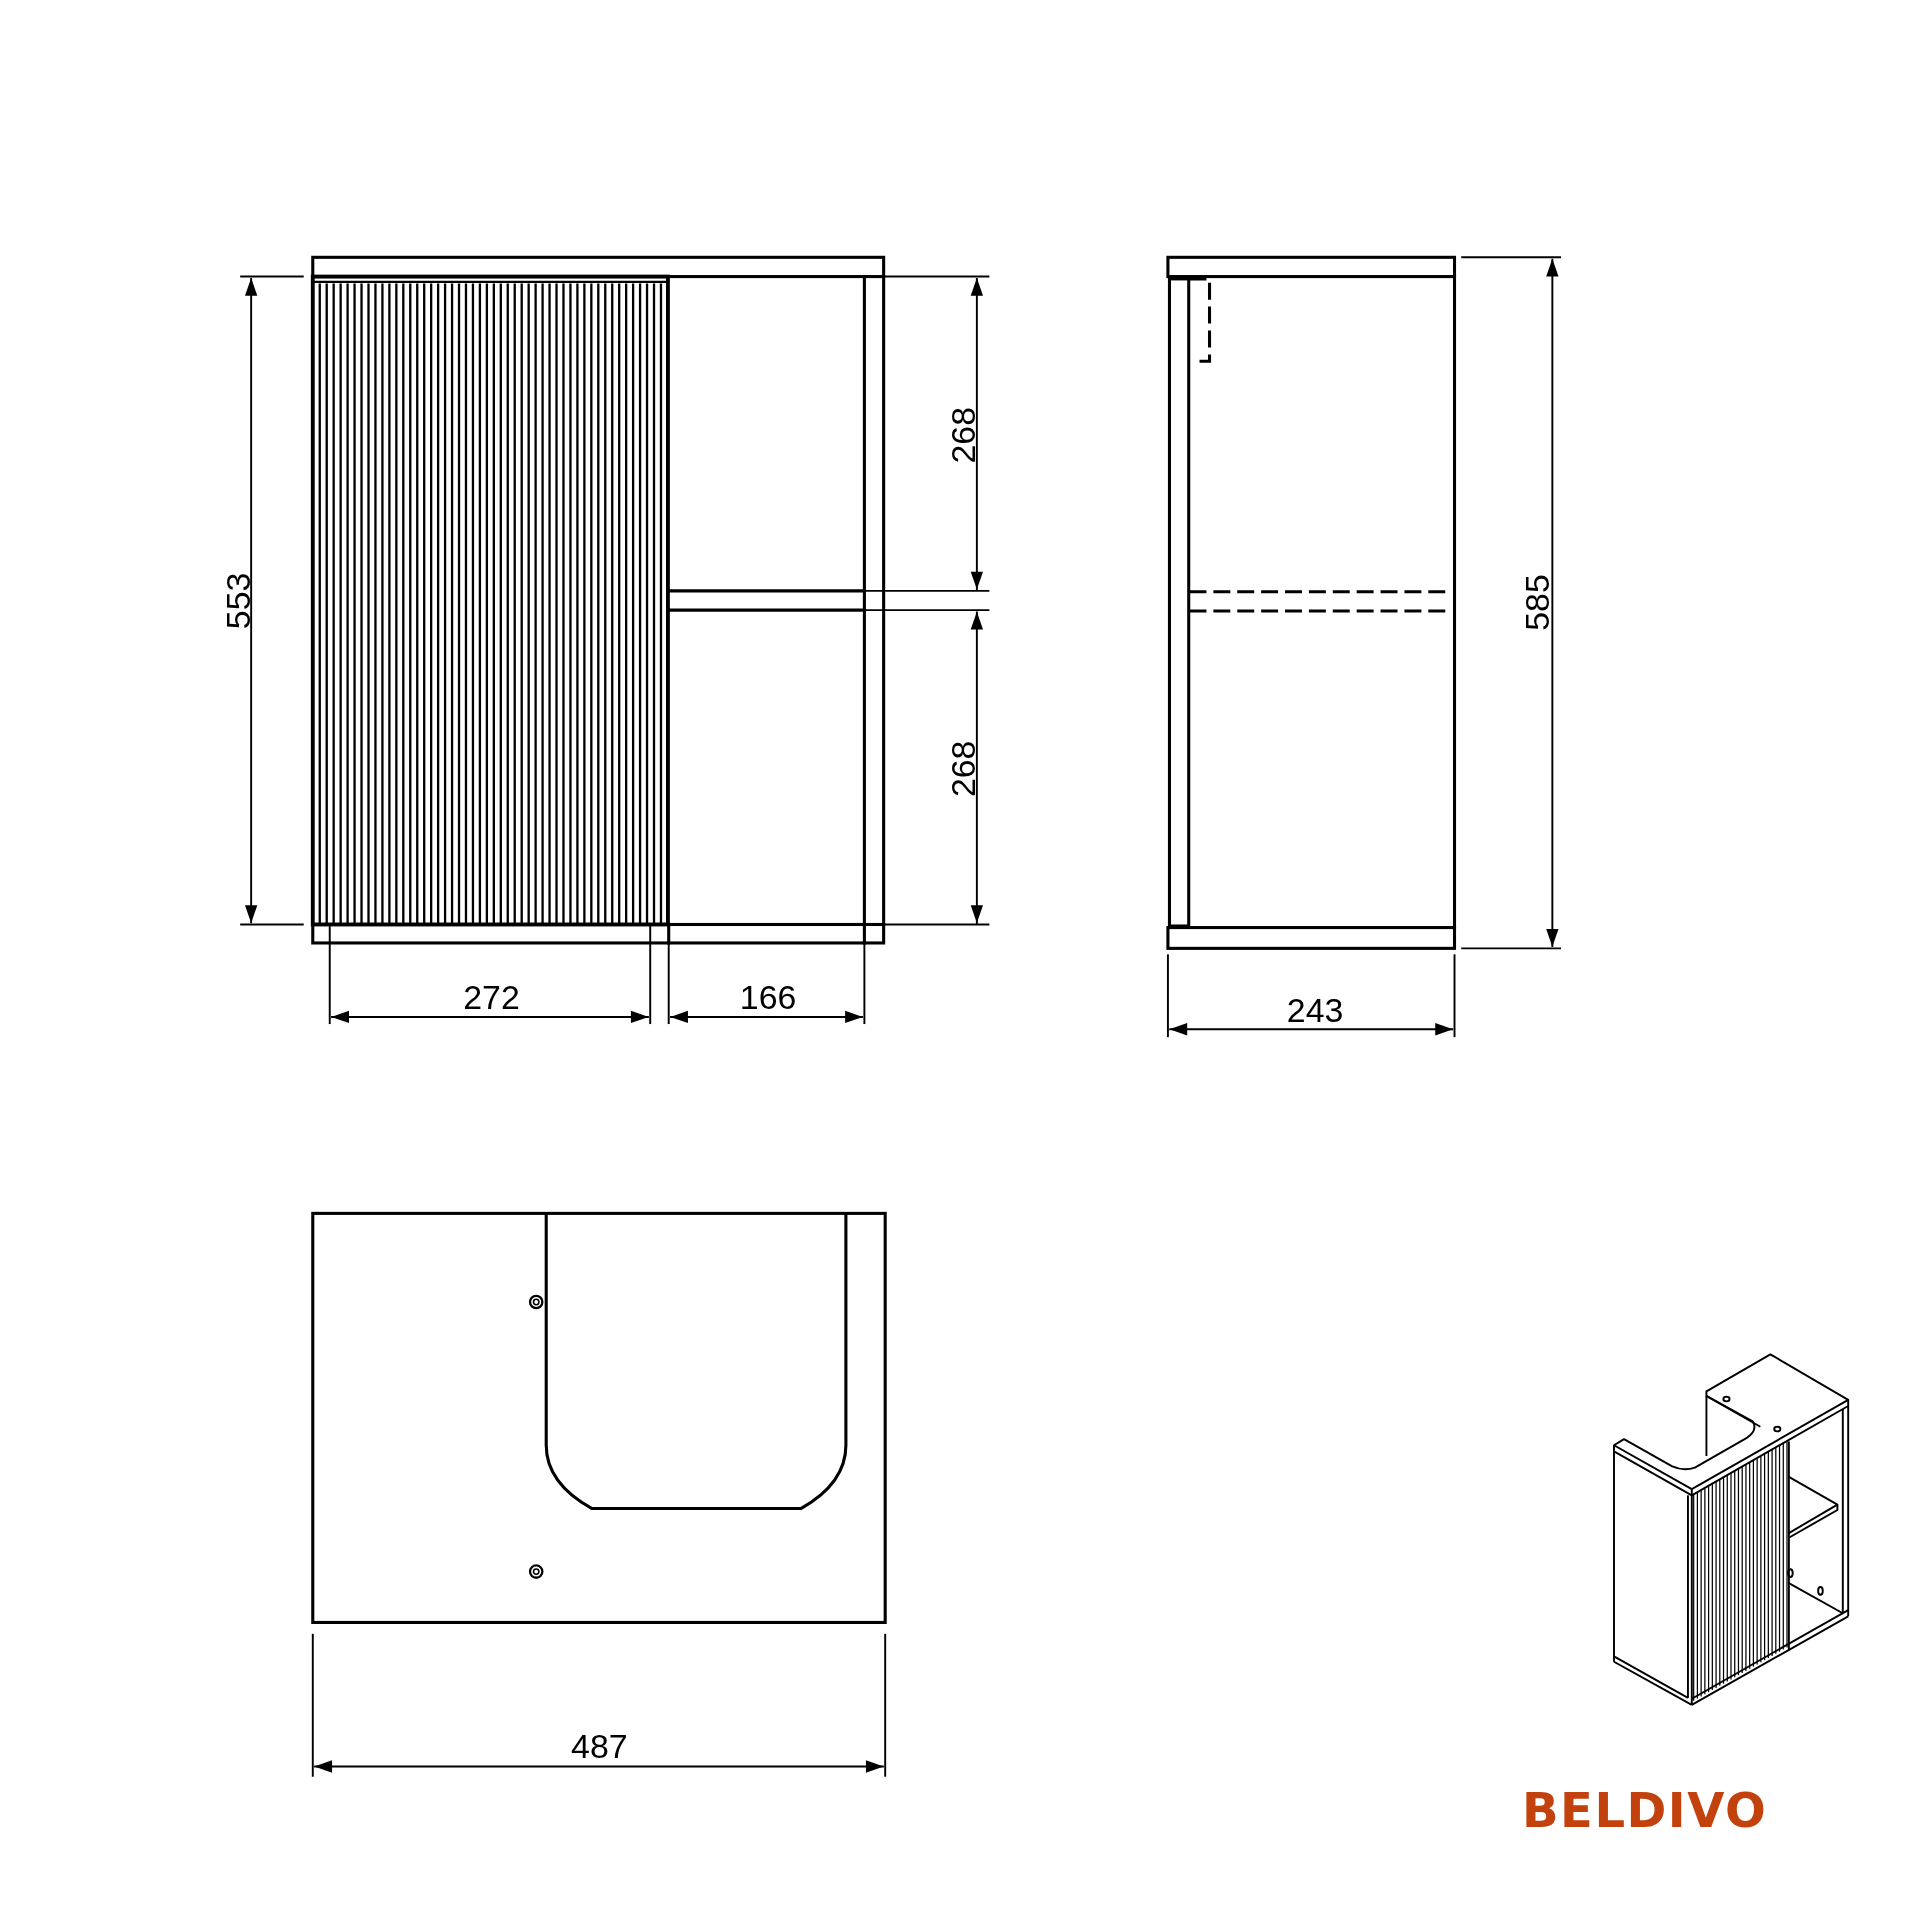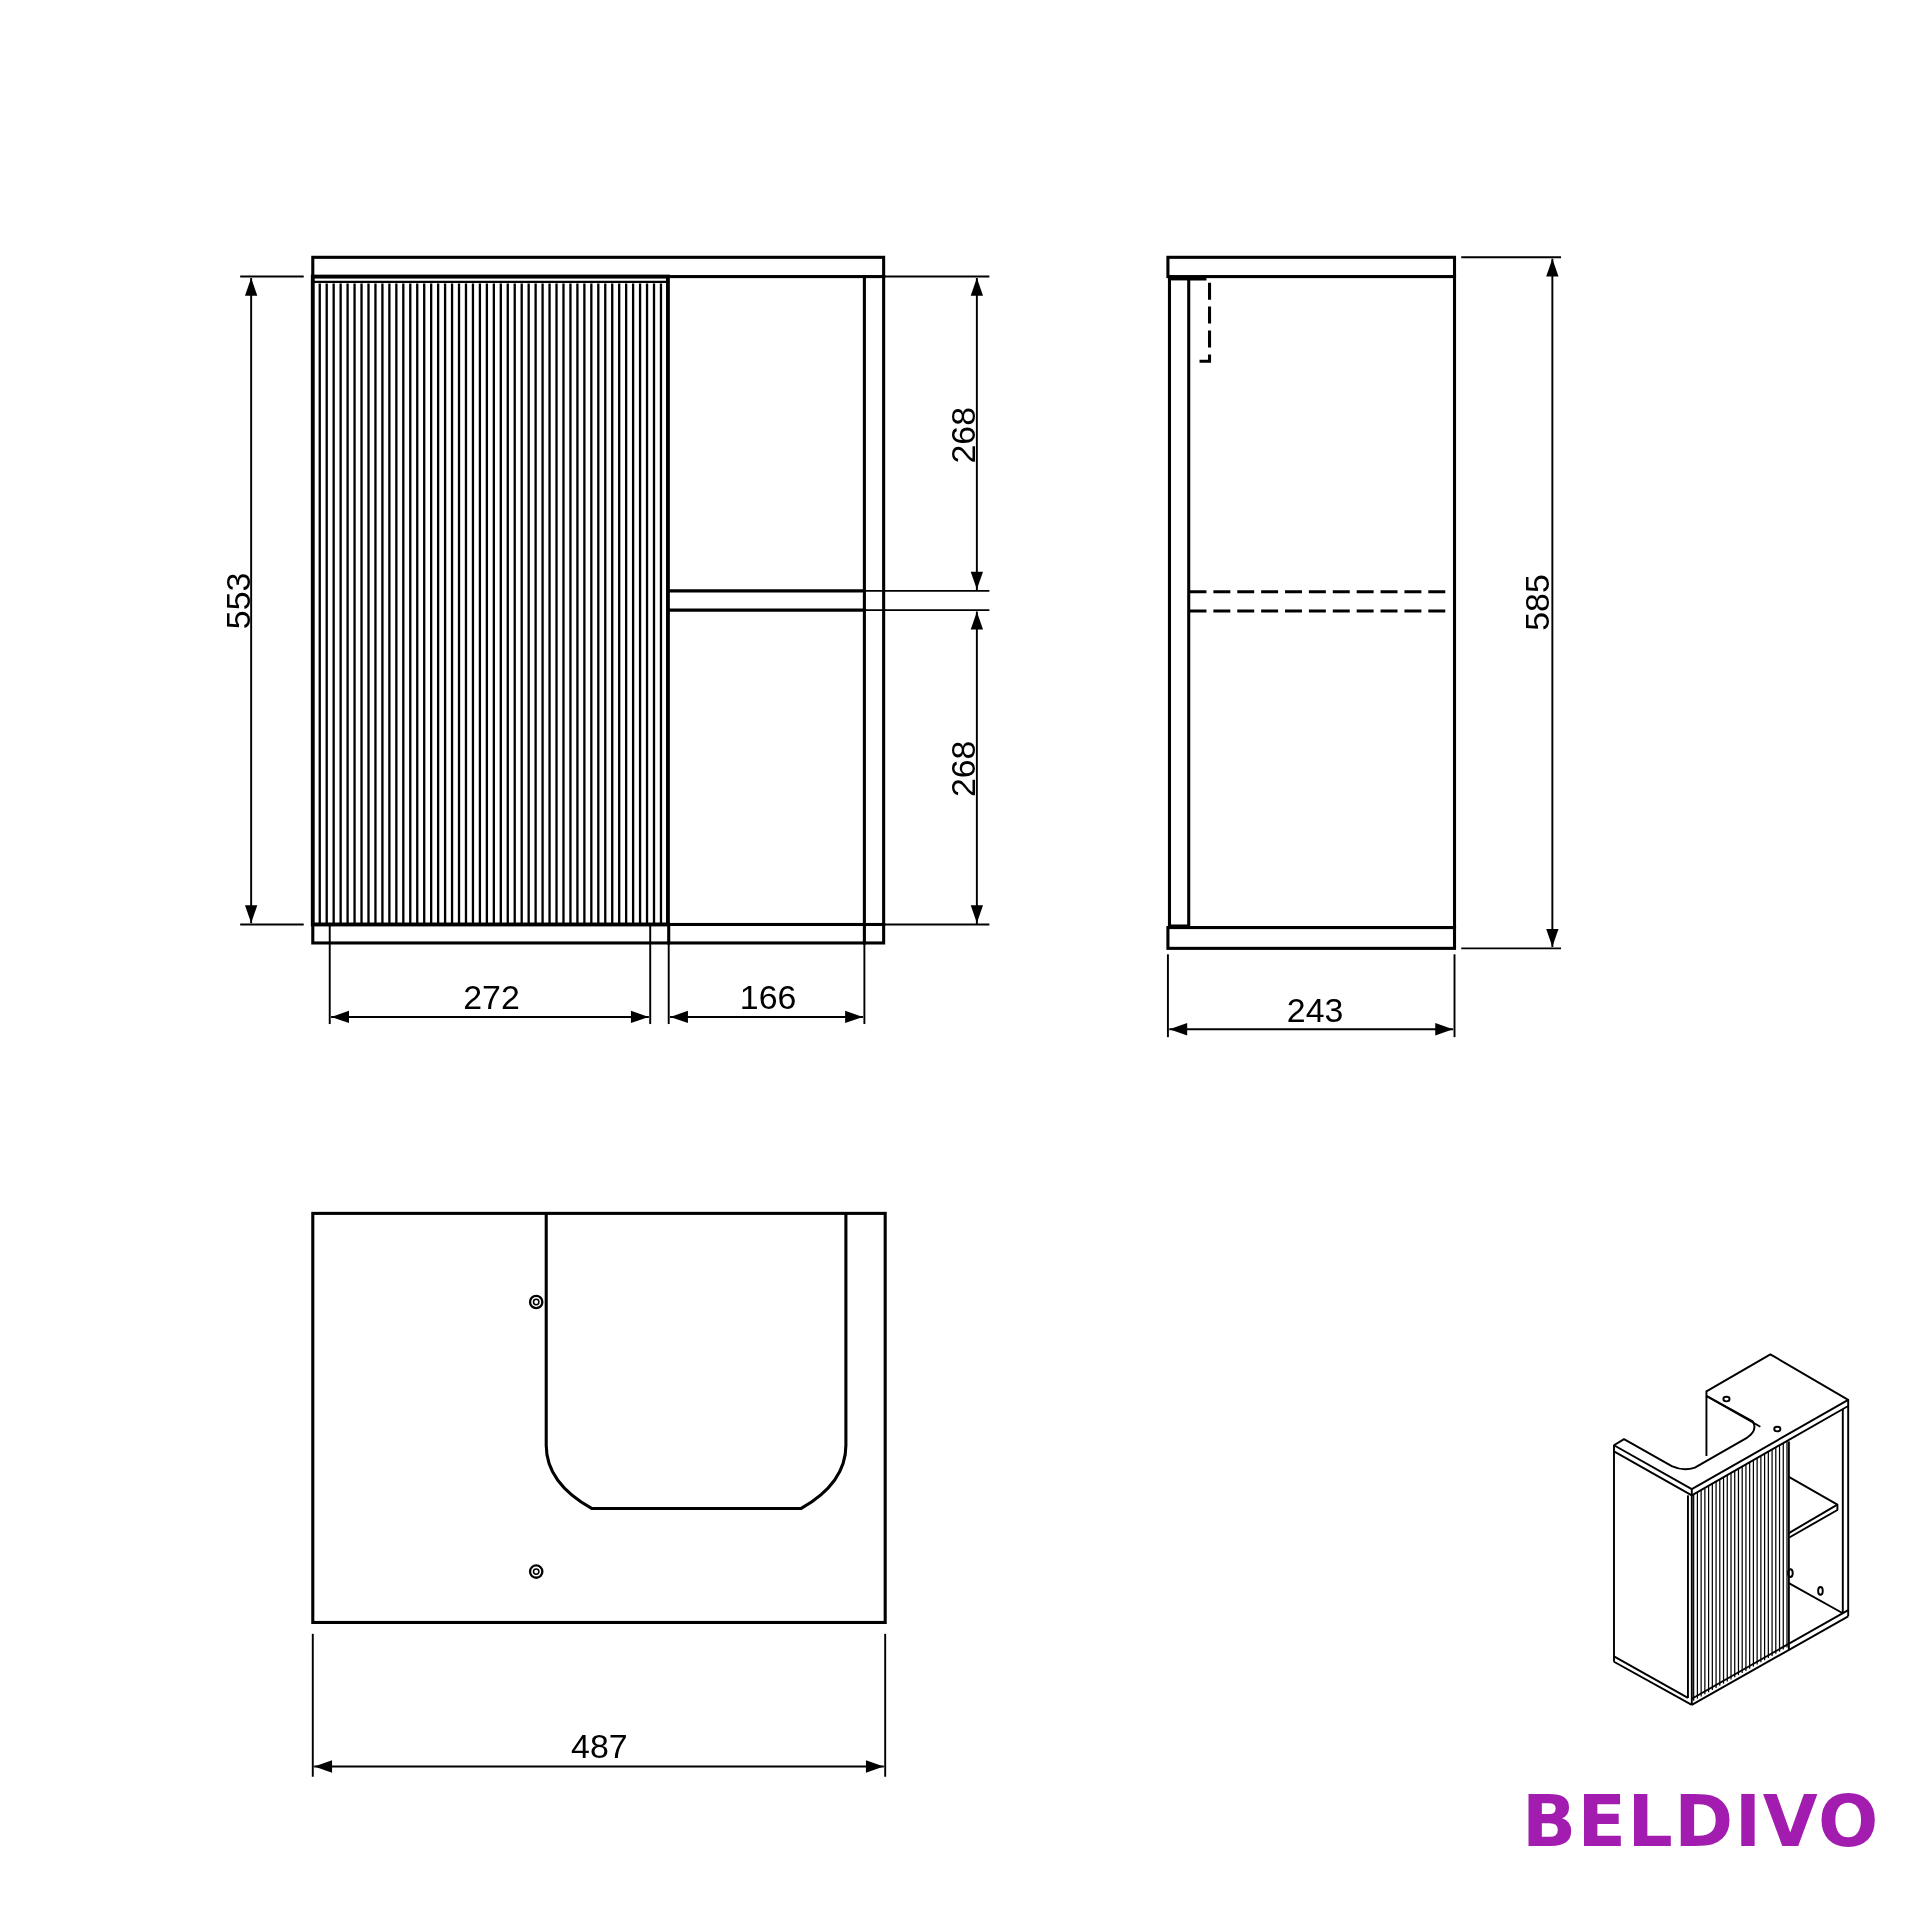--- a/index.html
+++ b/index.html
@@ -4,21 +4,21 @@
 <style>
   html, body { margin: 0; padding: 0; background: #ffffff; }
   body { width: 1926px; height: 1926px; position: relative; overflow: hidden; }
   svg { position: absolute; left: 0; top: 0; }
   .ln { stroke: #000; fill: none; stroke-linecap: square; }
   .thick { stroke-width: 5; }
   .med { stroke-width: 4; }
   .thin { stroke-width: 2.5; }
   .dash { stroke-dasharray: 18 13; stroke-width: 4; }
   .dim-text { font-family: "Liberation Sans", "DejaVu Sans", sans-serif; font-size: 44px; fill: #000; }
-  .brand { position: absolute; left: 1522px; top: 1786px; font-family: "DejaVu Sans", "Liberation Sans", sans-serif; font-weight: bold; font-size: 71px; letter-spacing: 1.5px; color: #a21caf; line-height: 1; }
+  .brand { position: absolute; left: 1522px; top: 1786px; font-family: "DejaVu Sans", "Liberation Sans", sans-serif; font-weight: bold; font-size: 48px; letter-spacing: 1.5px; color: #c2410c; line-height: 1; }
 </style>
 </head>
 <body>
 
 <svg width="1926" height="1926" viewBox="0 0 2500 2500" xmlns="http://www.w3.org/2000/svg">
   <defs>
     <marker id="arr" viewBox="0 0 10 10" refX="10" refY="5" markerWidth="6" markerHeight="6" orient="auto-start-reverse" markerUnits="userSpaceOnUse">
     </marker>
   </defs>
 

